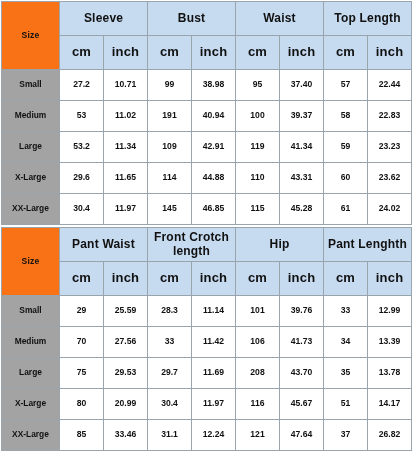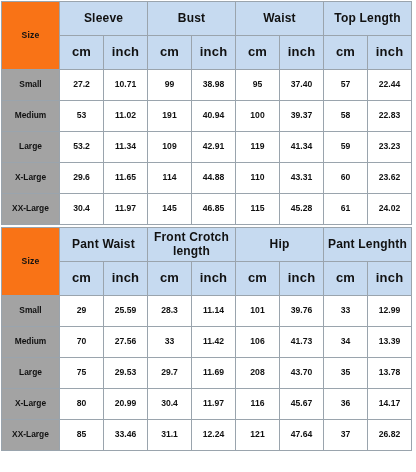--- a/index.html
+++ b/index.html
@@ -240,21 +240,21 @@
         <td class="val">13.78</td>
       </tr>
       <tr>
         <td class="rowlabel">X-Large</td>
         <td class="val">80</td>
         <td class="val">20.99</td>
         <td class="val">30.4</td>
         <td class="val">11.97</td>
         <td class="val">116</td>
         <td class="val">45.67</td>
-        <td class="val">36</td>
+        <td class="val">51</td>
         <td class="val">14.17</td>
       </tr>
       <tr>
         <td class="rowlabel">XX-Large</td>
         <td class="val">85</td>
         <td class="val">33.46</td>
         <td class="val">31.1</td>
         <td class="val">12.24</td>
         <td class="val">121</td>
         <td class="val">47.64</td>

